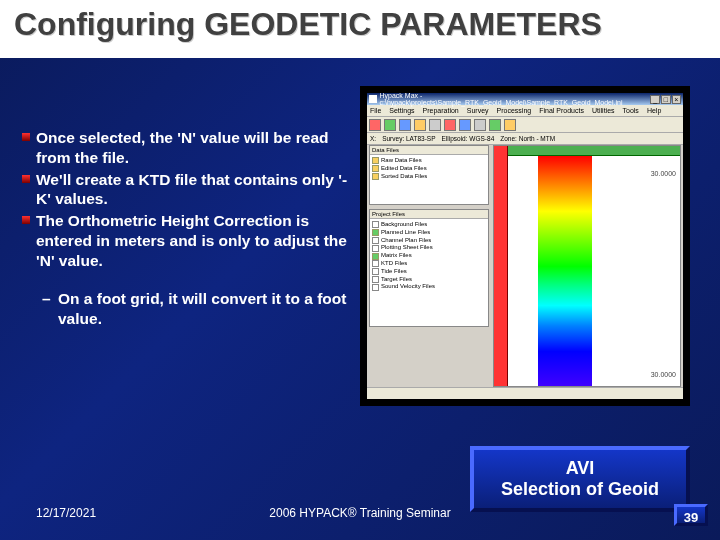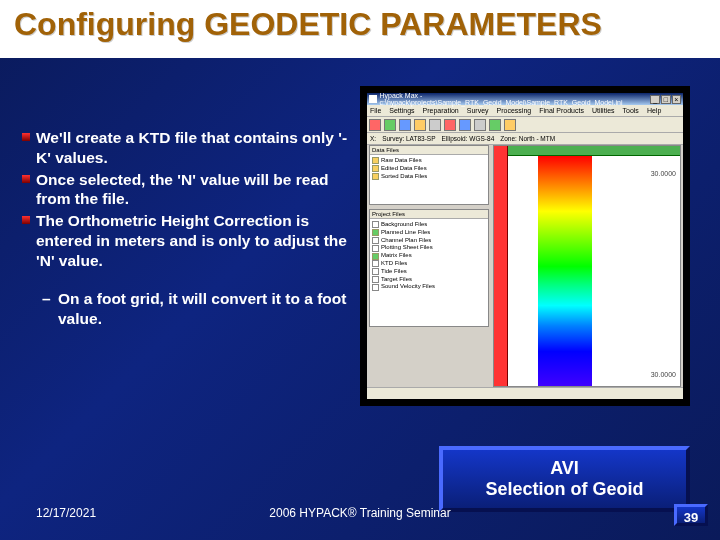--- a/index.html
+++ b/index.html
@@ -4,21 +4,21 @@
 <style>
   * { margin: 0; padding: 0; box-sizing: border-box; }
   html, body { width: 720px; height: 540px; overflow: hidden; }
   body {
     background: linear-gradient(135deg, #0a1a5a 0%, #0e2480 40%, #0a1a5a 100%);
     font-family: Arial, sans-serif;
     color: #fff;
     position: relative;
   }
   .title {
-    color: #a16207;
+    color: #404040;
     font-size: 32px;
     font-weight: bold;
     background: #fff;
     padding: 8px 14px 18px 14px;
     text-shadow: 1px 1px 0 #ccc;
     line-height: 1;
     width: 100%;
   }
   .content {
     position: absolute;
@@ -97,21 +97,21 @@
   .rainbow { position:absolute; left:30px; top:0; width:54px; bottom:0;
     background: linear-gradient(#ff0000 0%, #ff7f00 12%, #ffff00 24%, #7fff00 36%, #00ff00 48%, #00ff7f 56%, #00ffff 65%, #007fff 74%, #0000ff 85%, #3f00ff 100%);
   }
   .scale-text { position:absolute; right:4px; font-size:7px; color:#444; }
   .scale-text.top { top:14px; }
   .scale-text.bot { bottom:8px; }
   .avi-btn {
     position: absolute;
     right: 30px;
     top: 360px;
-    width: 251px;
+    width: 220px;
     padding: 8px 4px;
     background: linear-gradient(#1436c8, #0a1f78);
     border: 4px solid;
     border-color: #4a6aff #061050 #061050 #4a6aff;
     text-align: center;
     font-size: 18px;
     font-weight: bold;
   }
   .footer-date { position:absolute; left:36px; bottom:20px; font-size:12px; }
   .footer-center { position:absolute; left:50%; bottom:20px; transform:translateX(-50%); font-size:12px; }
@@ -121,22 +121,22 @@
 </style>
 </head>
 <body>
 
 <div class="title">Configuring GEODETIC PARAMETERS</div>
 
 <div class="content">
 
   <div class="bullets">
     <ul>
+      <li><span>Once selected, the 'N' value will be read from the file.</span></li>
       <li><span>We'll create a KTD file that contains only '- K' values.</span></li>
-      <li><span>Once selected, the 'N' value will be read from the file.</span></li>
       <li>
         <span>The Orthometric Height Correction is entered in meters and is only to adjust the 'N' value.</span>
         <div class="sub"><span>On a foot grid, it will convert it to a foot value.</span></div>
       </li>
     </ul>
   </div>
 
   <div class="screenshot">
     <div class="winframe">
       <div class="win-titlebar">

